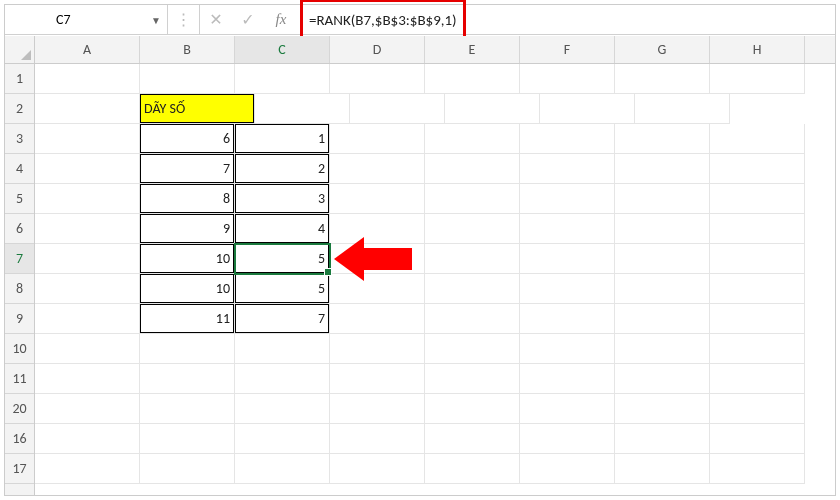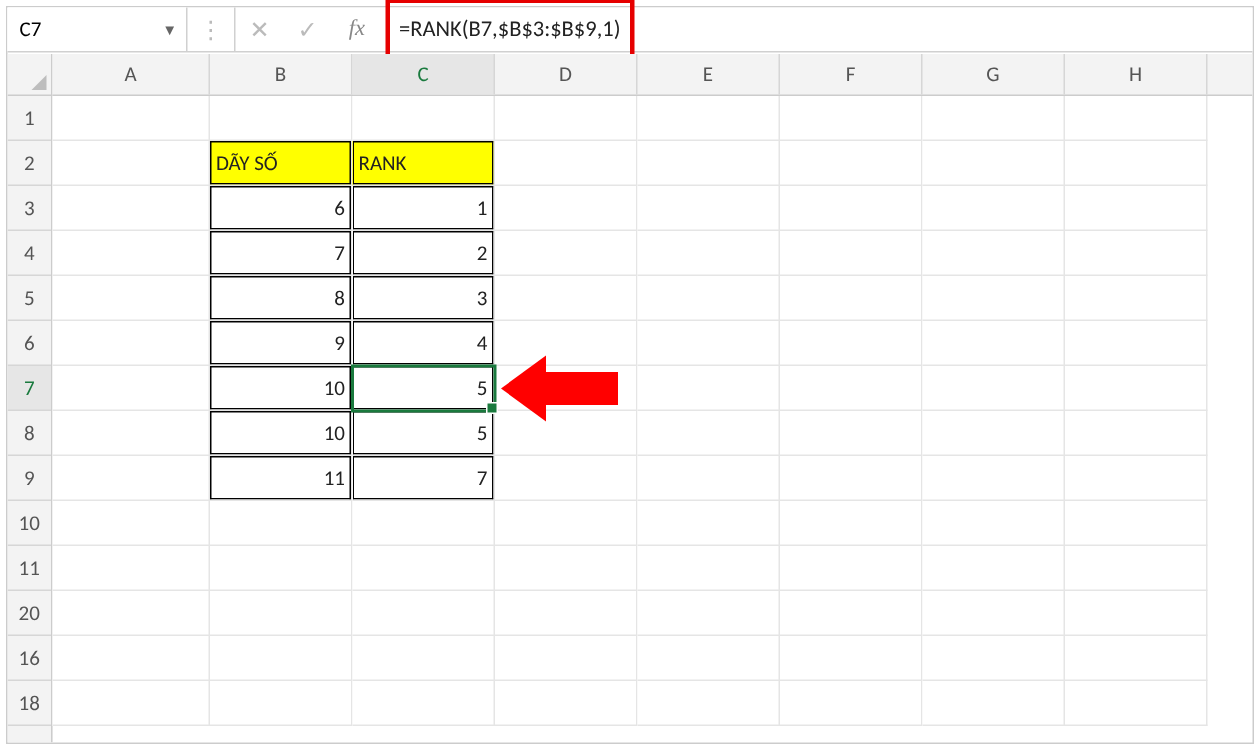--- a/index.html
+++ b/index.html
@@ -27,20 +27,21 @@
     background: #fff;
   }
   .namebox {
     width: 120px;
     display: flex;
     align-items: center;
     padding: 0 8px;
     border-right: 1px solid #d0d0d0;
     background: #fff;
     position: relative;
+    margin-left: 43px;
   }
   .namebox .dd {
     position: absolute;
     right: 6px;
     top: 50%;
     transform: translateY(-50%);
     color: #666;
     font-size: 10px;
   }
   .fb-btn {
@@ -222,37 +223,36 @@
         <div class="row-h">4</div>
         <div class="row-h">5</div>
         <div class="row-h">6</div>
         <div class="row-h active">7</div>
         <div class="row-h">8</div>
         <div class="row-h">9</div>
         <div class="row-h">10</div>
         <div class="row-h">11</div>
         <div class="row-h">20</div>
         <div class="row-h">16</div>
-        <div class="row-h">18</div>
+        <div class="row-h">17</div>
       </div>
   <div class="grid" id="grid">
         <div class="g-row">
           <div class="g-cell " style="width: 105px;"></div>
           <div class="g-cell " style="width: 95px;"></div>
           <div class="g-cell " style="width: 95px;"></div>
           <div class="g-cell " style="width: 95px;"></div>
           <div class="g-cell " style="width: 95px;"></div>
           <div class="g-cell " style="width: 95px;"></div>
           <div class="g-cell " style="width: 95px;"></div>
           <div class="g-cell " style="width: 95px;"></div>
         </div>
         <div class="g-row">
           <div class="g-cell " style="width: 105px;"></div>
-          <div class="g-cell hdr thick-lrtb" style="width: 95px;">DÃY SỐ</div>
-          <div class="g-cell hdr thick-lrtb" style="width: 95px;">RANK</div>
+          <div class="g-cell hdr thick-lrtb" style="width: 115px;">DÃY SỐ</div>
           <div class="g-cell " style="width: 95px;"></div>
           <div class="g-cell " style="width: 95px;"></div>
           <div class="g-cell " style="width: 95px;"></div>
           <div class="g-cell " style="width: 95px;"></div>
           <div class="g-cell " style="width: 95px;"></div>
         </div>
         <div class="g-row">
           <div class="g-cell " style="width: 105px;"></div>
           <div class="g-cell num thick-lrtb" style="width: 95px;">6</div>
           <div class="g-cell num thick-lrtb" style="width: 95px;">1</div>

